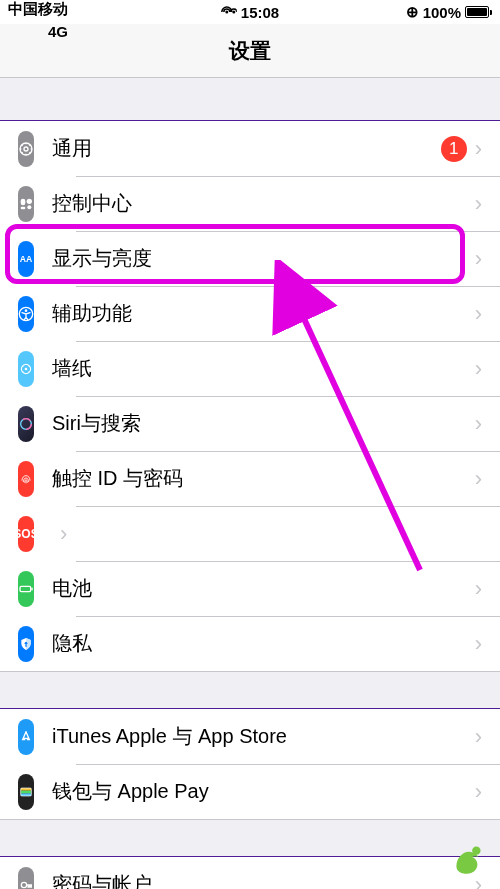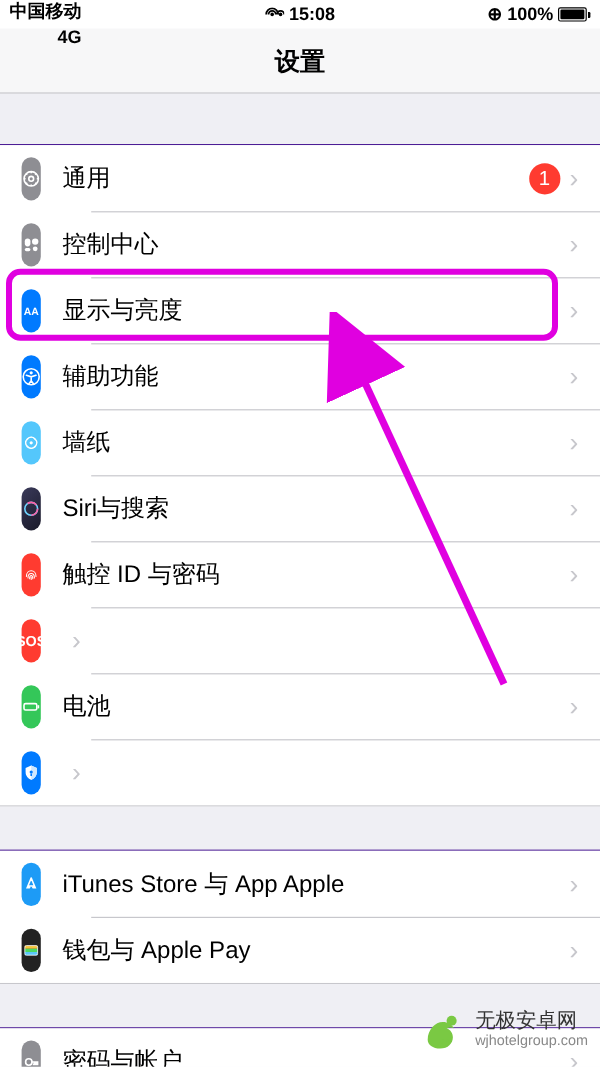--- a/index.html
+++ b/index.html
@@ -247,34 +247,35 @@
   </div>
   <div class="row">
     <div class="app-icon" style="background:#007aff">
       <svg width="24" height="24" viewBox="0 0 24 24">
           <path d="M12 3l7 3v5c0 5-3 8-7 10-4-2-7-5-7-10V6z" fill="#fff"></path>
           <path d="M12 3l7 3v5c0 5-3 8-7 10z" fill="#cde6ff"></path>
           <circle cx="12" cy="11" r="2" fill="#007aff"></circle>
           <path d="M12 13v3" stroke="#007aff" stroke-width="2"></path>
         </svg>
     </div>
+    <div class="row-label">隐私</div>
     <div class="chevron">›</div>
   </div>
 </div>
 
 <div class="section-gap-small"></div>
 
 <div class="list-section">
   <div class="row">
     <div class="app-icon" style="background:#1d9bf6">
       <svg width="24" height="24" viewBox="0 0 24 24">
           <path d="M12 4l-5 12h3M12 4l5 12h-3M8 14h8" stroke="#fff" stroke-width="2" stroke-linecap="round" fill="none"></path>
         </svg>
     </div>
-    <div class="row-label">iTunes Store 与 App Apple</div>
+    <div class="row-label">iTunes Apple 与 App Store</div>
     <div class="chevron">›</div>
   </div>
   <div class="row">
     <div class="app-icon" style="background:#222">
       <svg width="24" height="24" viewBox="0 0 24 24">
           <rect x="4" y="6" width="16" height="4" fill="#f5c33b"></rect>
           <rect x="4" y="10" width="16" height="4" fill="#4cd964"></rect>
           <rect x="4" y="14" width="16" height="4" fill="#5ac8fa"></rect>
           <rect x="4" y="6" width="16" height="12" rx="2" fill="none" stroke="#fff" stroke-width="1"></rect>
         </svg>
@@ -309,17 +310,13 @@
   </defs>
   <path d="M250 310 L130 50" stroke="#e000e0" stroke-width="6" fill="none" marker-end="url(#arrowhead)"></path>
 </svg>
 
 <div class="watermark">
   <svg class="watermark-icon" viewBox="0 0 40 40">
     <path d="M8 28c0-8 6-14 12-14 4 0 7 2 9 5-2-1-4-1-6 0 3 1 5 4 5 7 0 5-4 9-10 9-6 0-10-3-10-7z" fill="#7ac943"></path>
     <circle cx="27" cy="13" r="4" fill="#7ac943"></circle>
     <path d="M20 28l-3 5M24 28l-1 5" stroke="#7ac943" stroke-width="2"></path>
   </svg>
-  <div class="watermark-text">
-    <div class="watermark-main">无极安卓网</div>
-    <div class="watermark-sub">wjhotelgroup.com</div>
-  </div>
 </div>
 
 </body></html>

